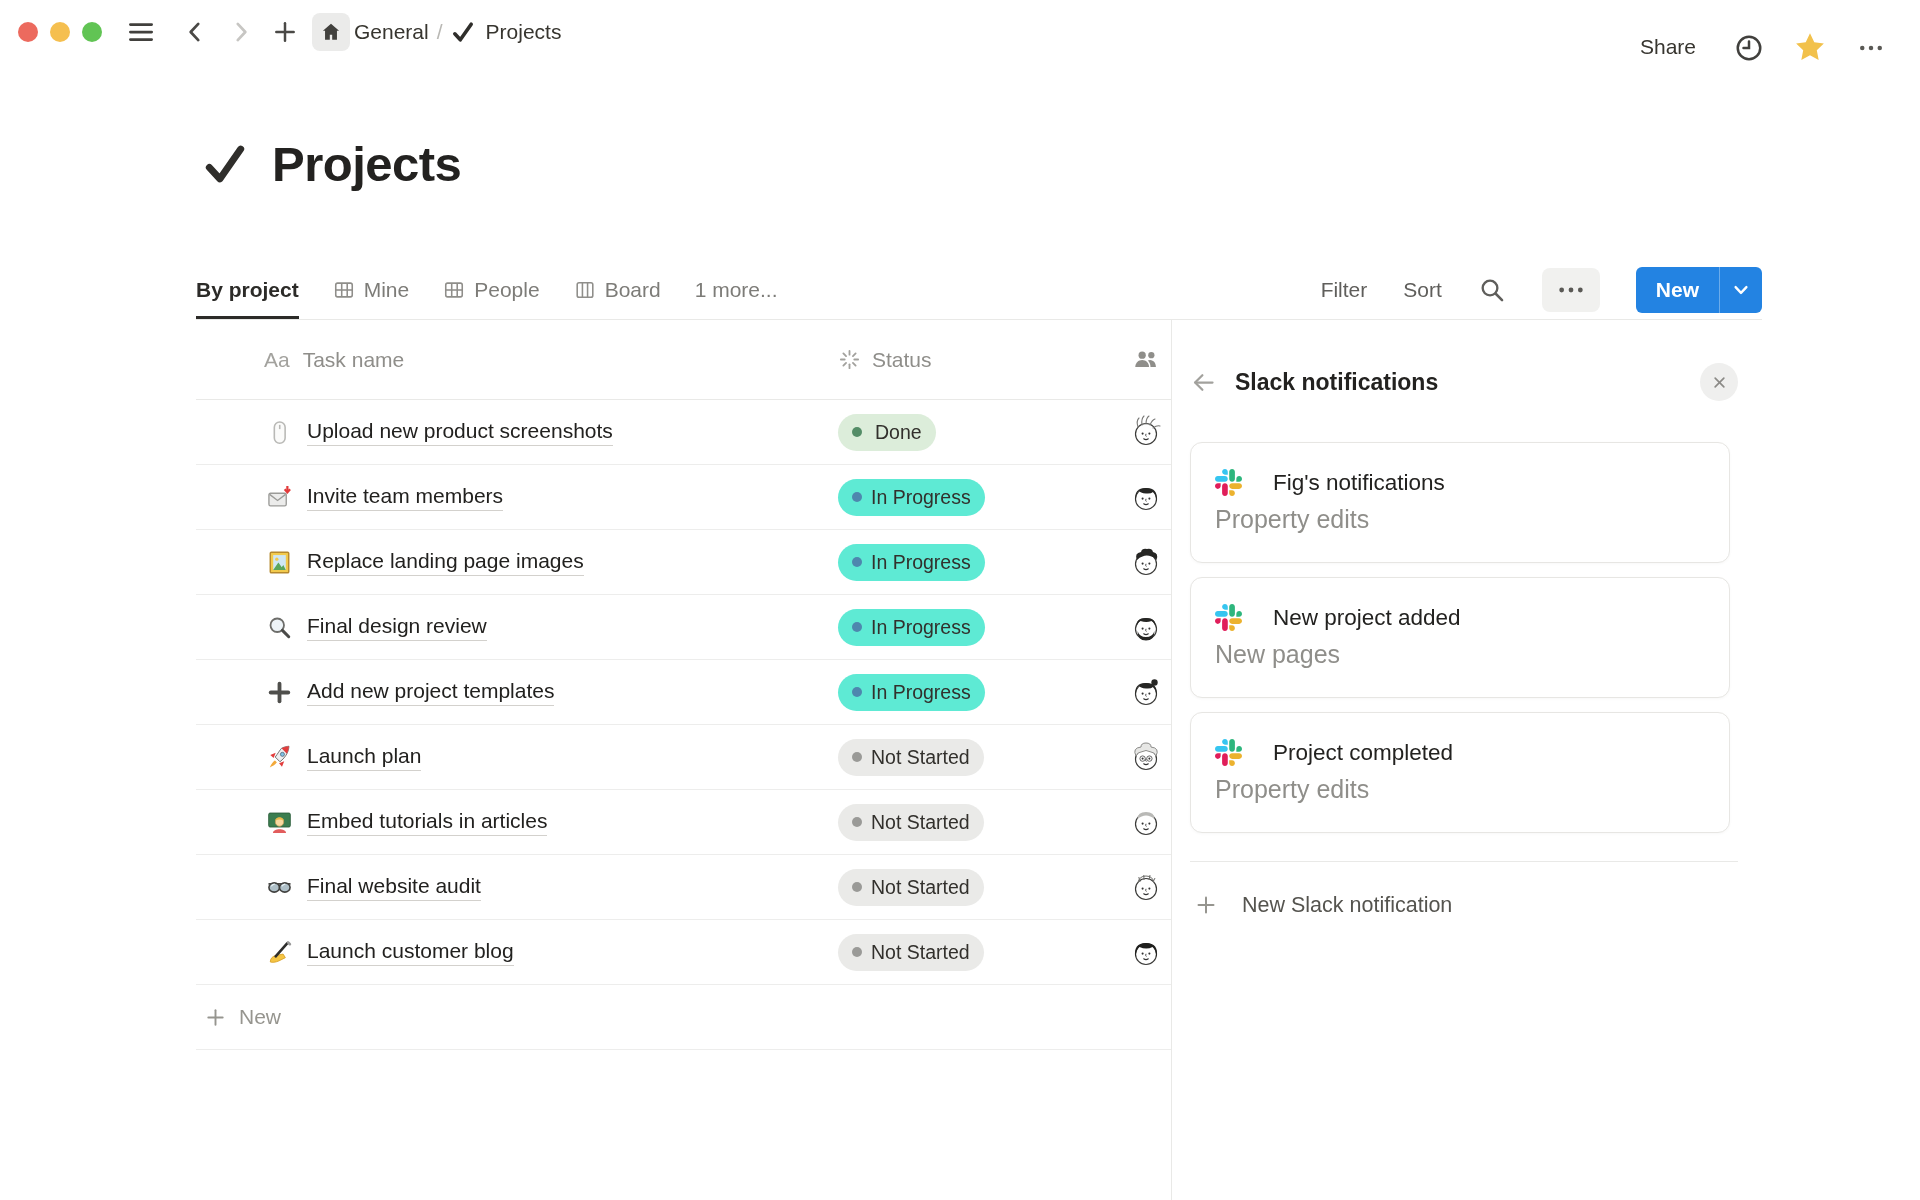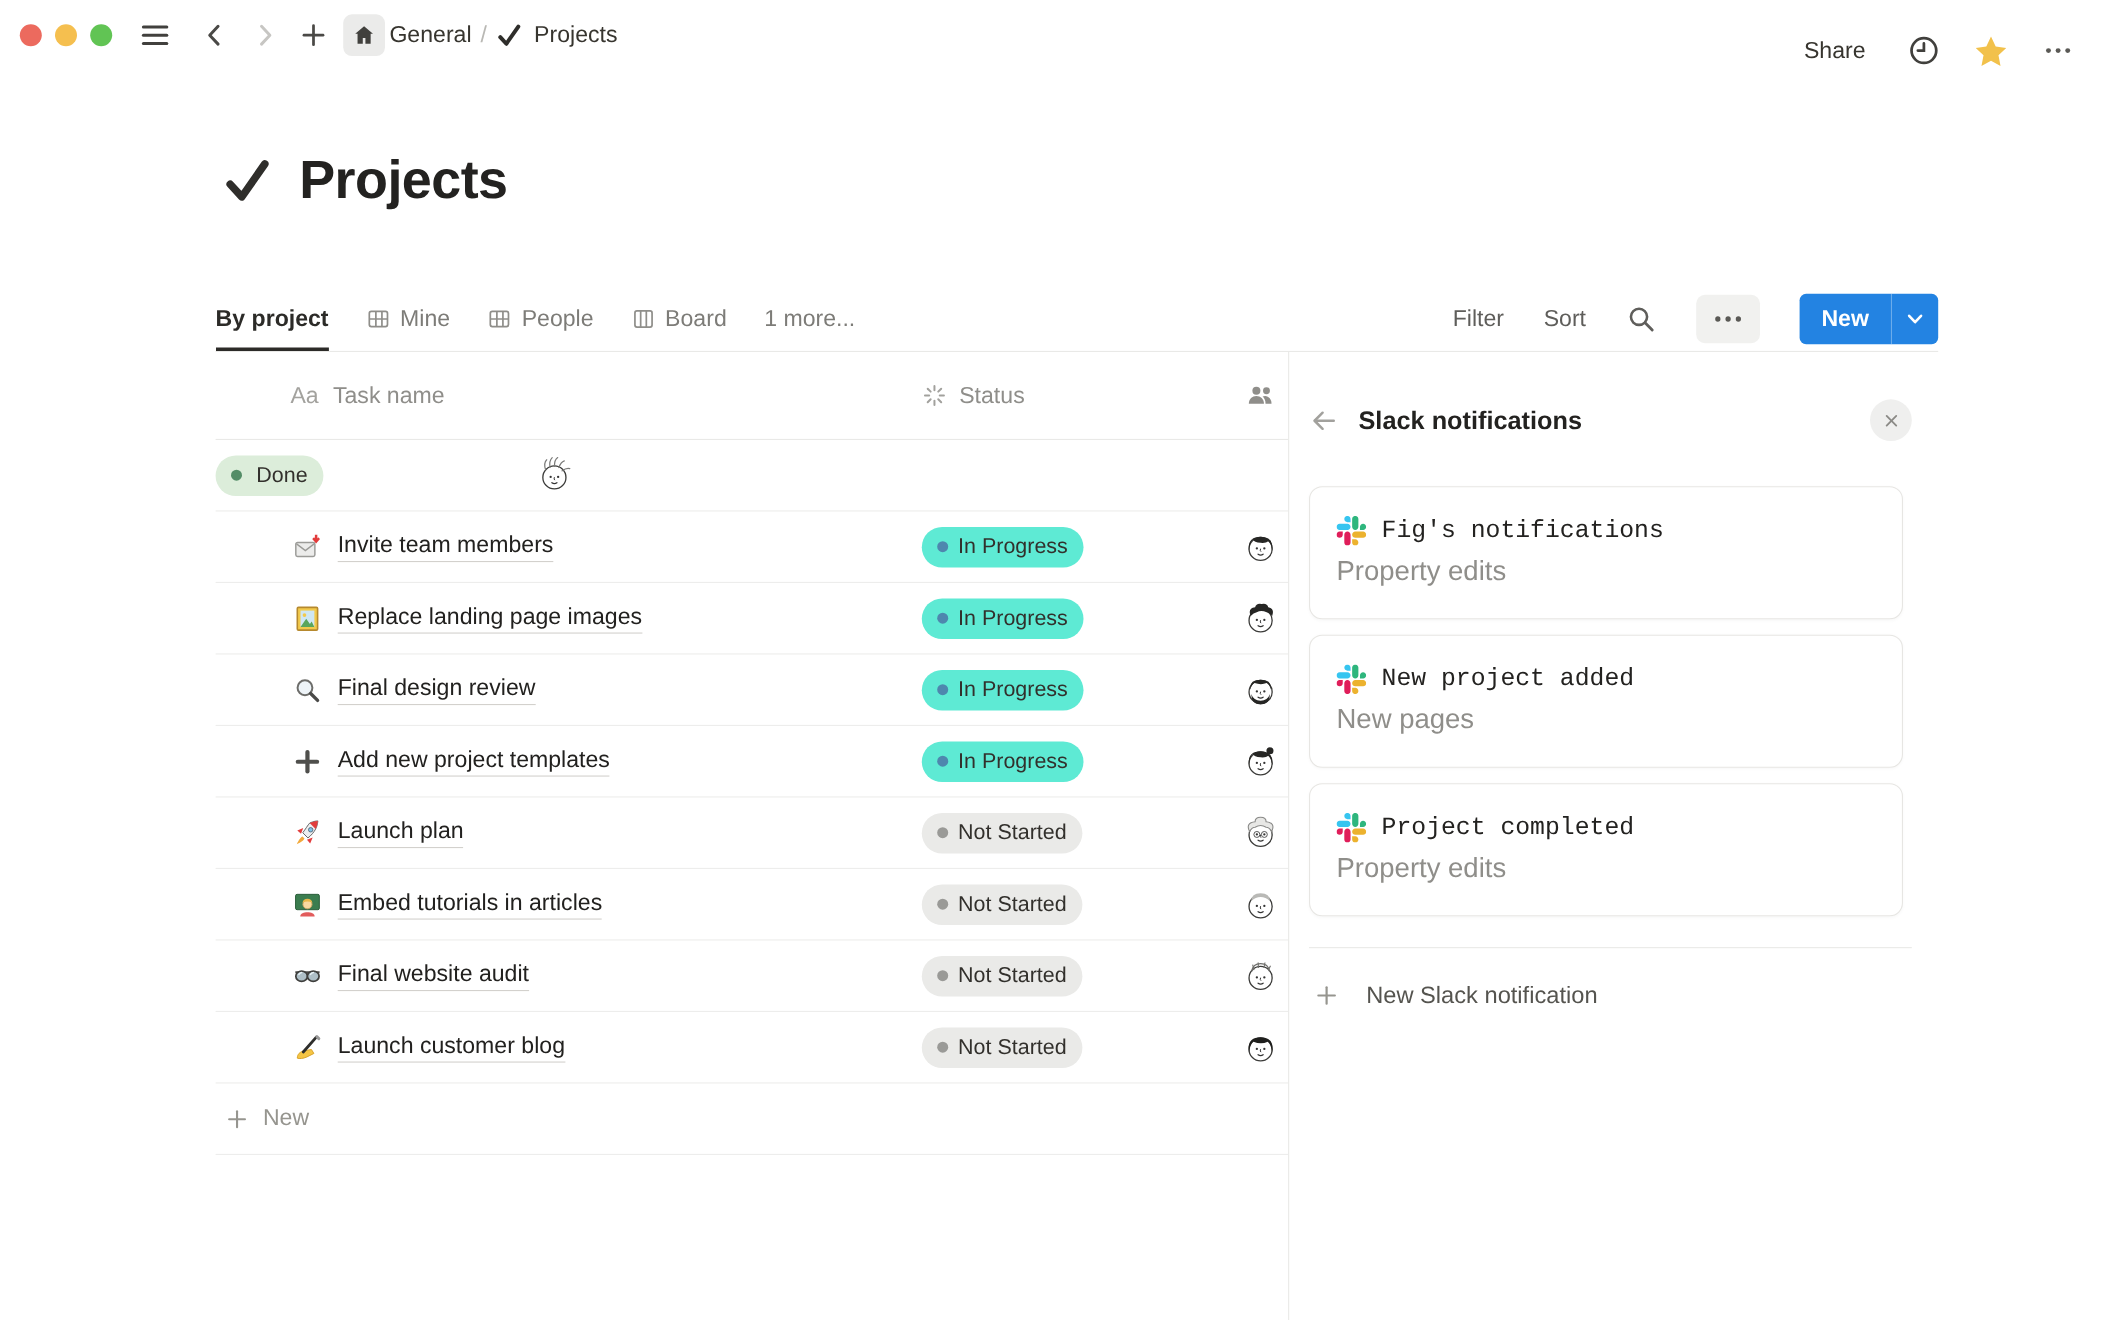--- a/index.html
+++ b/index.html
@@ -13,21 +13,21 @@
   .traffic { width:20px; height:20px; border-radius:50%; }
   .t-red{ background:#ec6a5e; } .t-yellow{ background:#f5bf4f; margin-left:12px; } .t-green{ background:#61c454; margin-left:12px; }
   .tb-icon { display:flex; align-items:center; justify-content:center; cursor:default; }
   .i30{width:30px;height:30px;} .i26{width:26px;height:26px;} .i22{width:22px;height:22px;}
   #hamburger{ margin-left:24px; } #nav-back{ margin-left:26px; } #nav-fwd{ margin-left:20px; } #nav-plus{ margin-left:18px; }
   #home-chip{ margin-left:14px; width:38px; height:38px; background:#ebebea; border-radius:8px; }
   .crumbs { display:flex; align-items:center; font-size:21px; color:#37352f; }
   .crumb { padding:2px 4px; border-radius:4px; }
   .crumb-sep { color:#b9b8b4; margin:0 4px; }
   .crumb-check { width:24px; height:24px; margin:0 7px 0 4px; }
-  #tb-right { margin-left:auto; display:flex; align-items:flex-start;margin-top:30px; }
+  #tb-right { margin-left:auto; display:flex; align-items:flex-end;margin-top:30px; }
   #share-btn { font-size:21px; color:#37352f; padding:4px 6px; border-radius:4px; }
   #clock-btn{ margin-left:32px; } #star-btn{ margin-left:30px; width:32px;height:32px;} #more-btn{ margin-left:30px; }
 
   
   #title-block { position:absolute; left:202px; top:136px; display:flex; align-items:center; }
   #title-check { width:46px; height:46px; margin-right:24px; }
   #page-title { font-size:49px; font-weight:700; letter-spacing:-0.5px; color:#232220; }
 
   
   #viewbar { position:absolute; left:196px; top:260px; width:1566px; height:60px;
@@ -78,21 +78,21 @@
   #panel { position:absolute; left:1190px; top:356px; width:548px; }
   #panel-head { height:52px; display:flex; align-items:center; }
   #panel-back { width:27px; height:27px; }
   #panel-title { margin-left:18px; font-size:23px; font-weight:700; color:#232220; }
   #panel-close { margin-left:auto; width:38px; height:38px; border-radius:50%; background:#efefee;
     display:flex; align-items:center; justify-content:center; cursor:pointer; }
   #panel-close svg { width:19px; height:19px; }
   #cards { margin-top:34px; display:flex; flex-direction:column; gap:14px; }
   .card { width:540px; border:1px solid #e7e6e3; border-radius:12px; background:#fff;
     padding:26px 24px 28px; box-shadow:0 1px 3px rgba(0,0,0,0.03); cursor:pointer; }
-  .card-title-row { display:flex; align-items:flex-start; gap:14px;font-family:Liberation Mono, monospace; }
+  .card-title-row { display:flex; align-items:center; gap:31px; }
   .slack-icon { width:27px; height:27px; flex:none; }
   .card-title { font-size:22.5px; font-weight:500; color:#232220; }
   .card-subtitle { margin-top:9px; font-size:25px; color:#8f8e8a; }
   #panel-divider { margin-top:28px; width:548px; height:1px; background:#e9e9e7; }
   #panel-new { margin-top:14px; height:58px; display:flex; align-items:center; gap:24px; padding-left:4px;
     font-size:21.5px; color:#55544f; cursor:pointer; }
   #panel-new .plus { width:24px; height:24px; }
 </style>
 </head>
 <body>
@@ -293,20 +293,29 @@
               <path d="M2.2 19.2 c0-4.2 3-6.8 6.6-6.8 s6.6 2.6 6.6 6.8z"></path>
               <circle cx="17.6" cy="7.9" r="3"></circle>
               <path d="M16.4 12.5 c3.4 0.3 5.6 2.8 5.6 6.7 h-5.2 c0-2.8-1-4.9-2.6-6.2z"></path>
             </g>
           </svg>
         </span>
     </div>
   </div>
   <div id="tbody">
       <div class="trow">
+    <div class="cell-task">
+      <span class="task-icon">
+            <svg viewBox="0 0 24 24" width="100%" height="100%" xmlns="http://www.w3.org/2000/svg">
+              <rect x="7.4" y="2.6" width="9.6" height="19" rx="4.8" fill="#fbfbfa" stroke="#b9b9b6" stroke-width="1.4"></rect>
+              <line x1="12.2" y1="5.2" x2="12.2" y2="9" stroke="#b9b9b6" stroke-width="1.4"></line>
+            </svg>
+          </span>
+      <span class="task-label">Upload new product screenshots</span>
+    </div>
     <div class="cell-status">
       <span class="badge green">
         <span class="dot"></span>
         <span class="badge-label">Done</span>
       </span>
     </div>
     <div class="cell-avatar">
       <span class="avatar">
             <svg viewBox="0 0 36 36" width="100%" height="100%" xmlns="http://www.w3.org/2000/svg">
               <circle cx="18" cy="20" r="10.5" fill="#fff" stroke="#3c3c3a" stroke-width="1.2"></circle>

